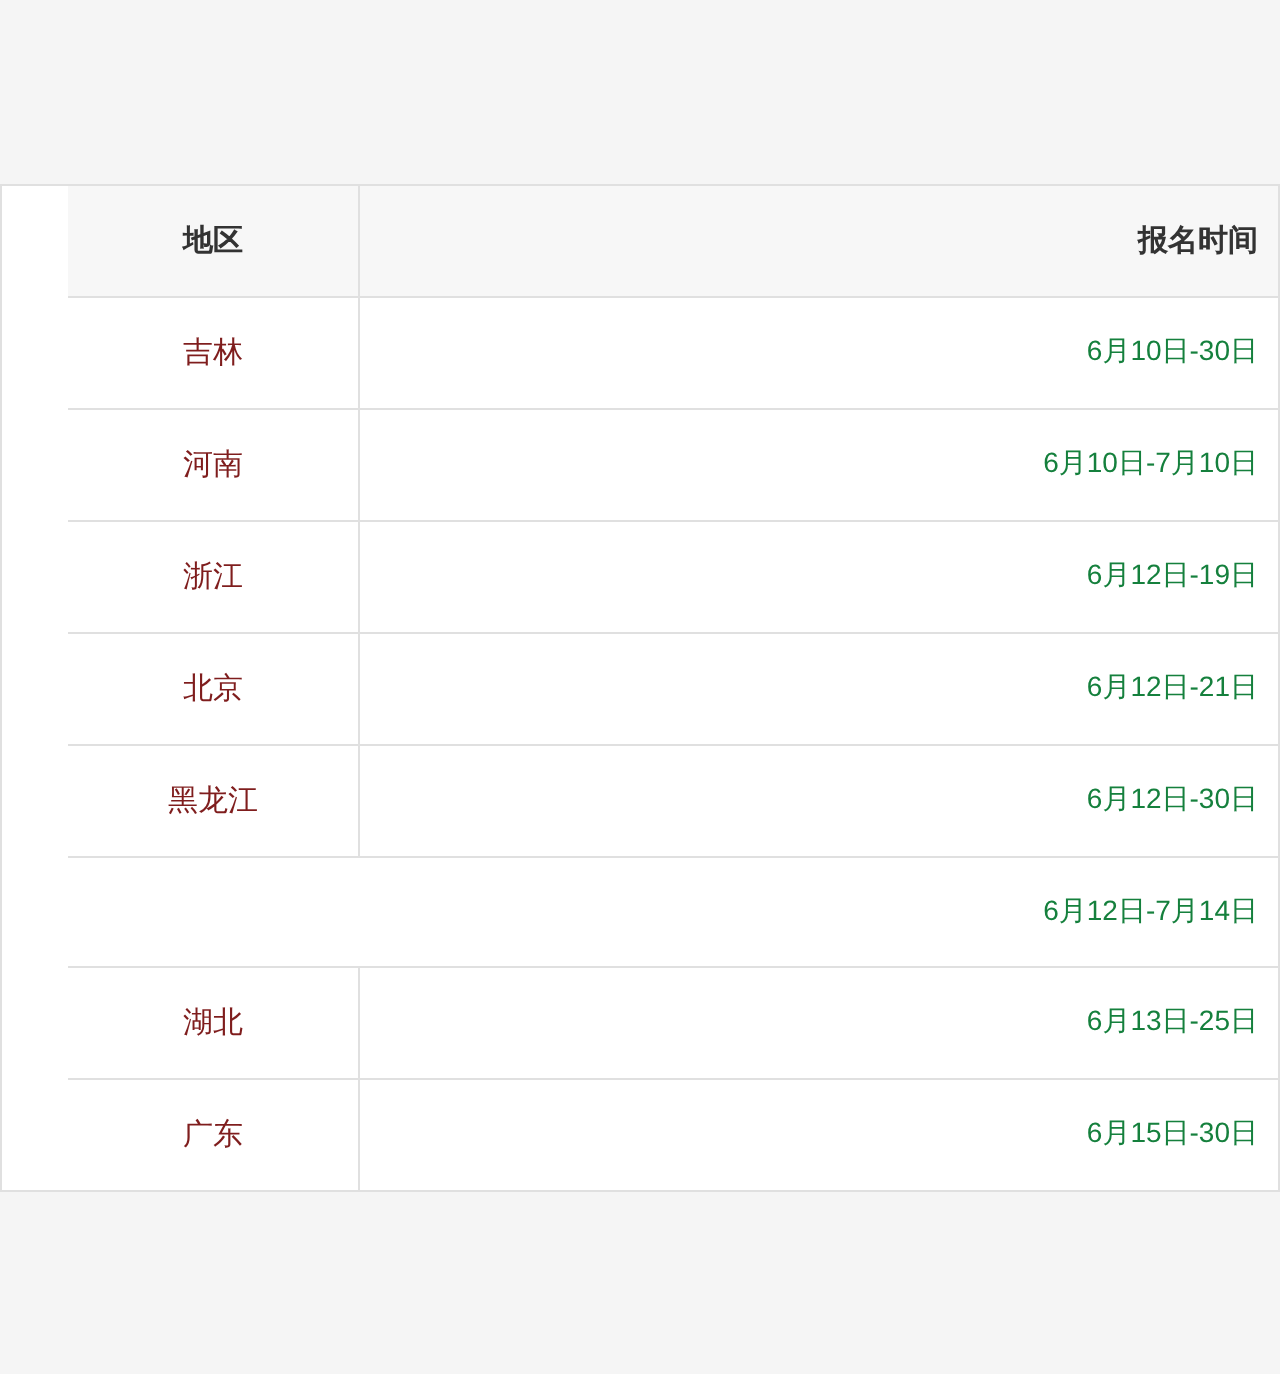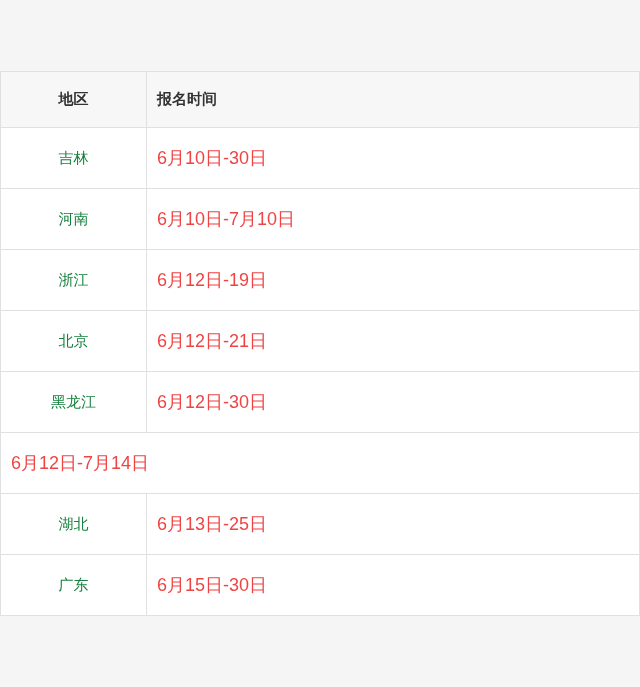--- a/index.html
+++ b/index.html
@@ -19,57 +19,58 @@
 
     .table-container {
       width: 640px;
       background: #fff;
       border: 1px solid #e0e0e0;
     }
 
     .table-row {
       display: flex;
       border-bottom: 1px solid #e0e0e0;
+      margin-left: 33px;
     }
 
     .table-row:last-child {
       border-bottom: none;
     }
 
     .col-region {
       width: 146px;
       min-width: 146px;
       padding: 18px 10px;
       display: flex;
       align-items: center;
       justify-content: center;
       border-right: 1px solid #e0e0e0;
       font-size: 15px;
-      color: #15803d;
+      color: #7f1d1d;
     }
 
     .col-time {
       flex: 1;
       padding: 18px 10px;
       display: flex;
       align-items: center;
-      justify-content: flex-start;
+      justify-content: flex-end;
       font-size: 15px;
     }
 
     .header-row .col-region,
     .header-row .col-time {
       background: #f7f7f7;
       font-weight: bold;
       color: #333;
     }
 
     .time-value {
-      color: #ef4444;
-      font-size: 18px;
+      color: #15803d;
+      font-size: 14px;
     }
   </style>
 </head>
 <body>
 
 <div class="table-container">
 
   <div class="table-row header-row">
     <div class="col-region">
       <span>地区</span>

